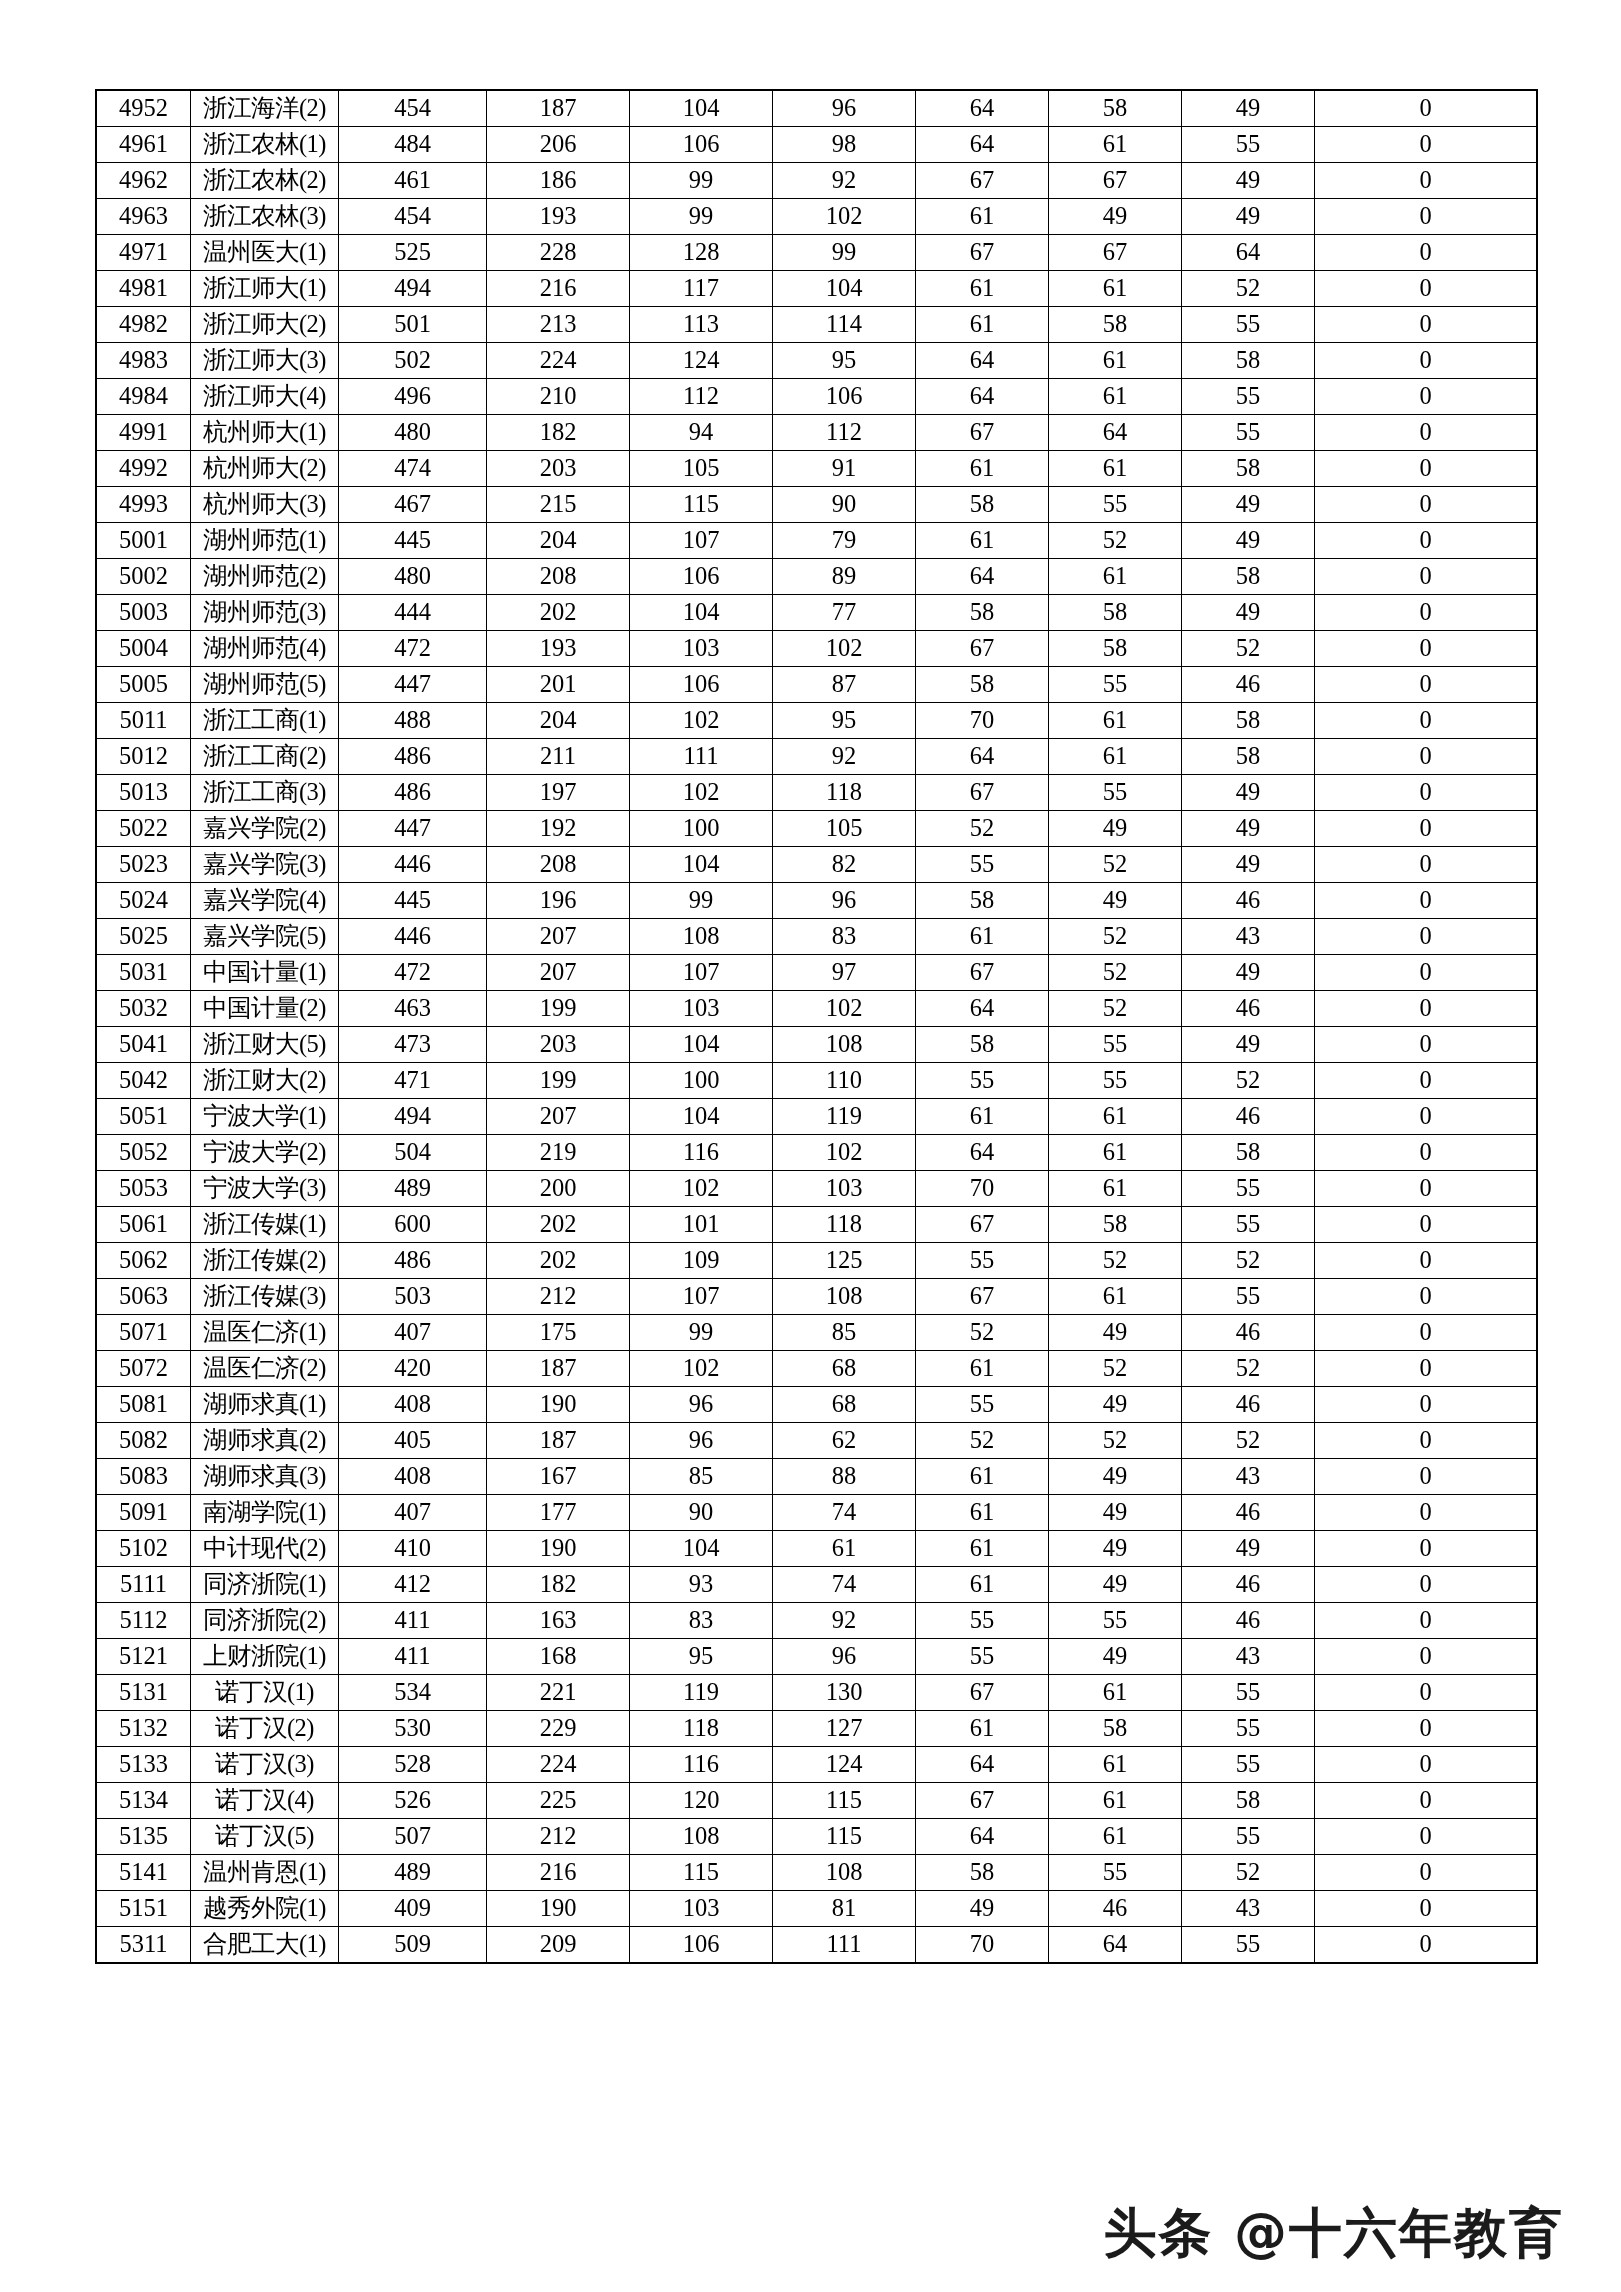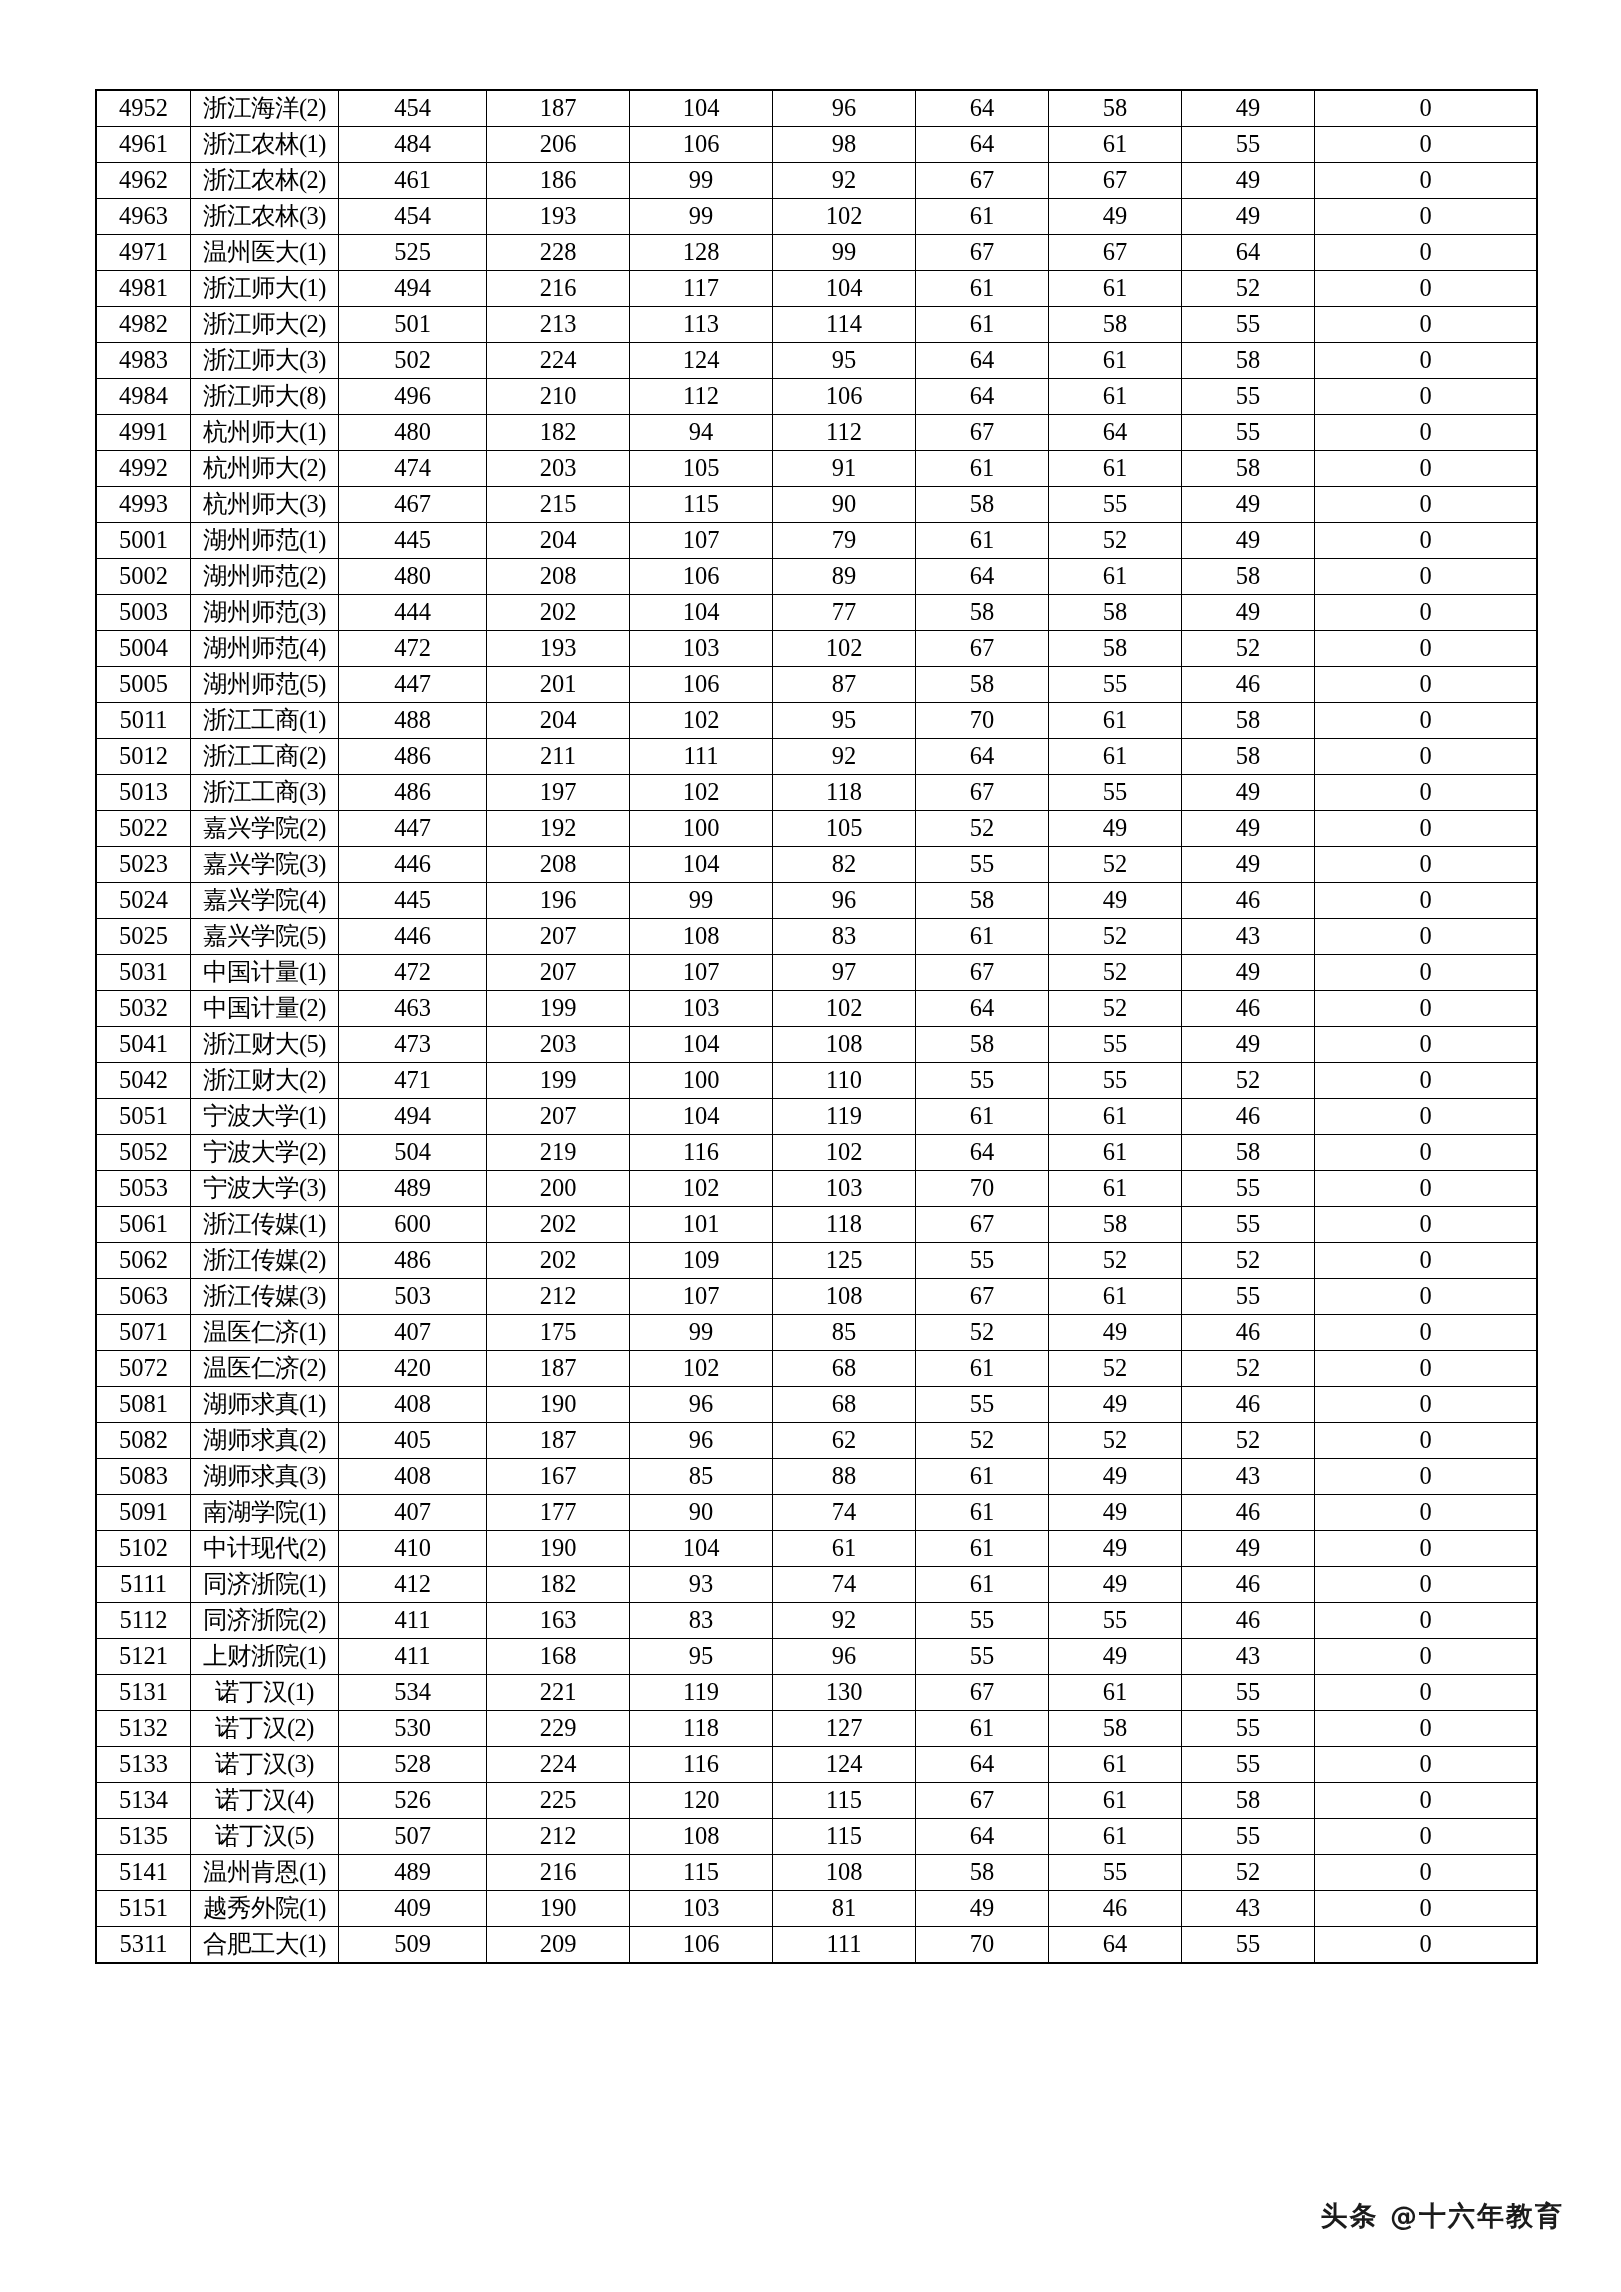--- a/index.html
+++ b/index.html
@@ -64,21 +64,21 @@
   td.c-v4     { width: 142px; }
   td.c-v5     { width: 132px; }
   td.c-v6     { width: 132px; }
   td.c-v7     { width: 132px; }
   td.c-v8     { width: 221px; }
 
   .watermark {
     position: absolute;
     right: 57px;
     top: 2198px;
-    font-size: 27px;
+    font-size: 53px;
     font-weight: bold;
     color: #1b1b1b;
     font-family: "DejaVu Sans", "Liberation Sans", sans-serif;
     letter-spacing: 2px;
     white-space: nowrap;
   }
 </style>
 </head>
 <body>
 
@@ -178,21 +178,21 @@
             <td class="c-v2">224</td>
             <td class="c-v3">124</td>
             <td class="c-v4">95</td>
             <td class="c-v5">64</td>
             <td class="c-v6">61</td>
             <td class="c-v7">58</td>
             <td class="c-v8">0</td>
           </tr>
           <tr>
             <td class="c-code">4984</td>
-            <td class="c-name">浙江师大(8)</td>
+            <td class="c-name">浙江师大(4)</td>
             <td class="c-v1">496</td>
             <td class="c-v2">210</td>
             <td class="c-v3">112</td>
             <td class="c-v4">106</td>
             <td class="c-v5">64</td>
             <td class="c-v6">61</td>
             <td class="c-v7">55</td>
             <td class="c-v8">0</td>
           </tr>
           <tr>

